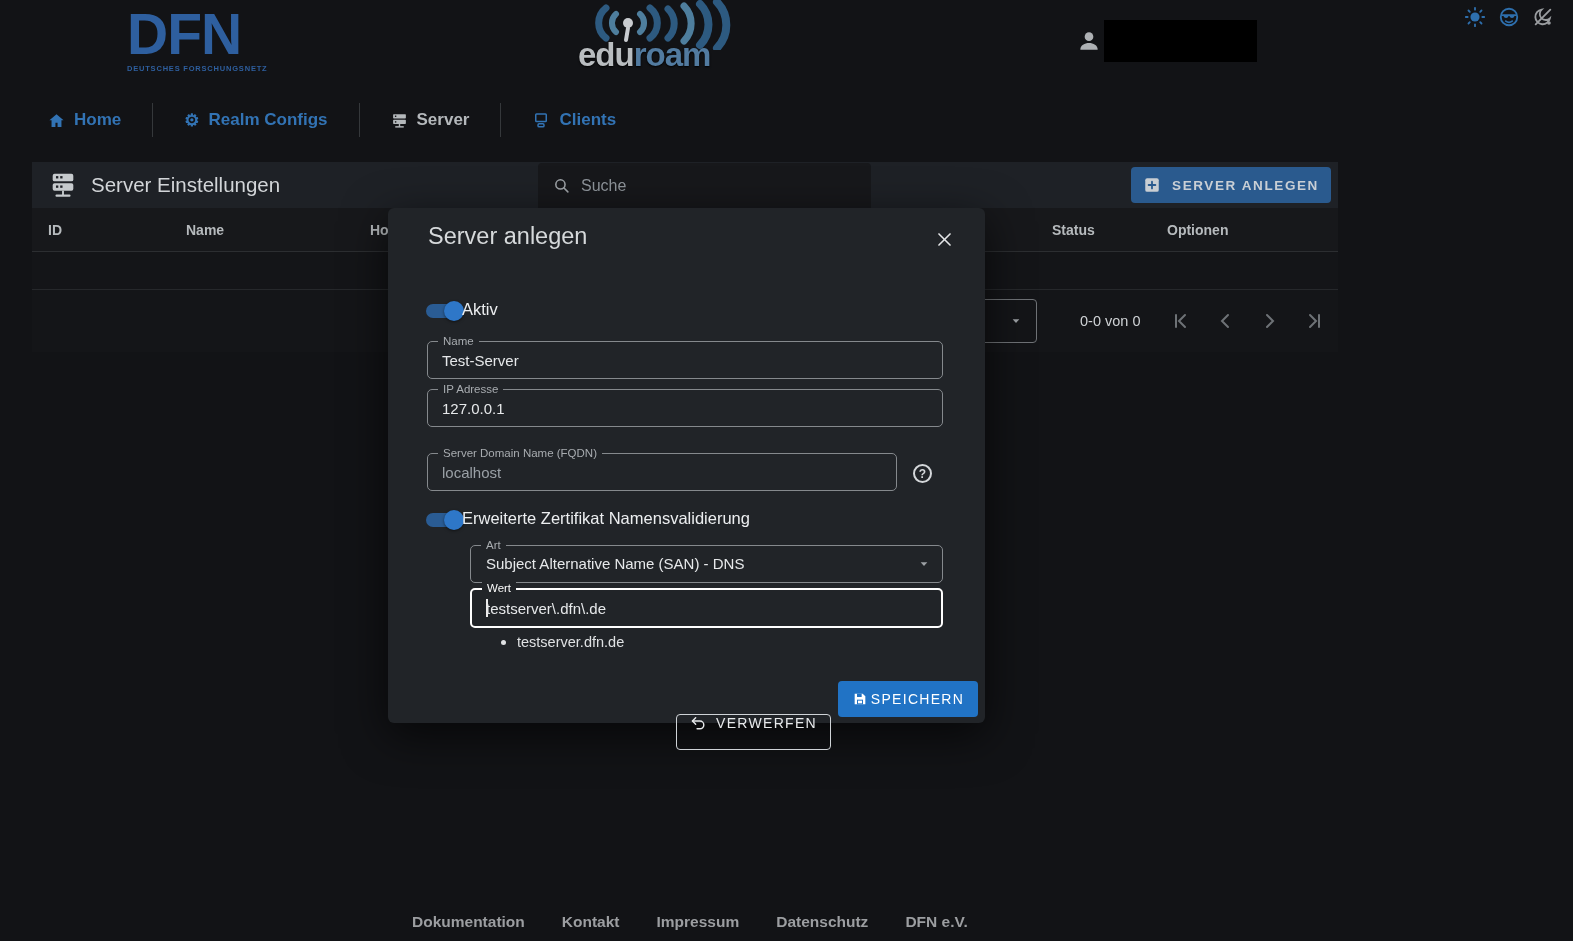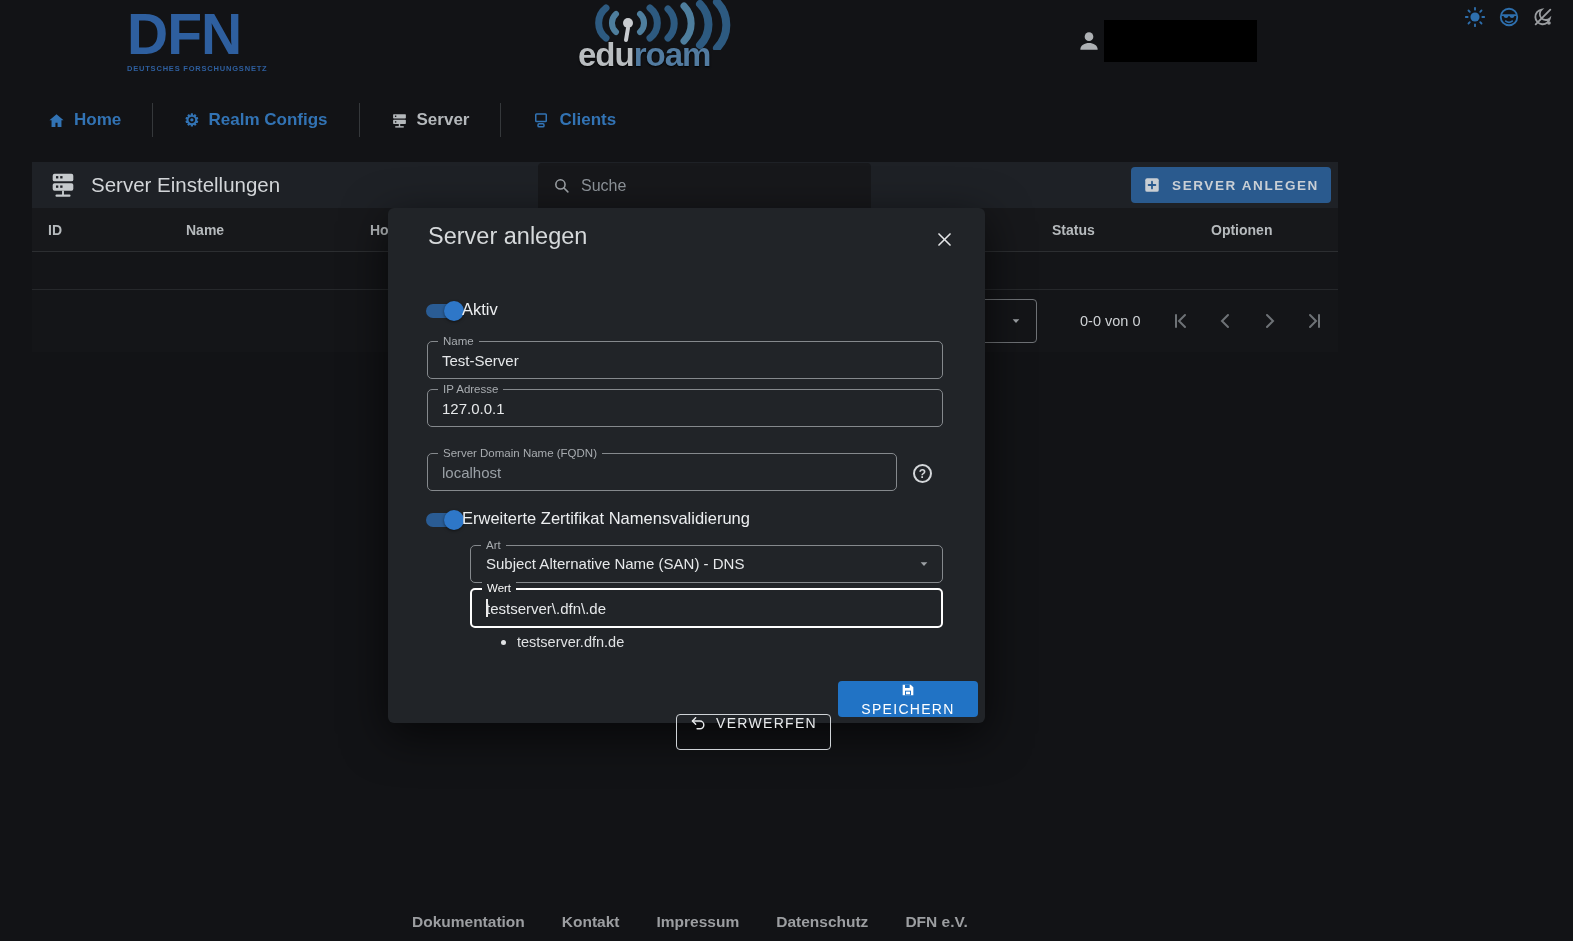--- a/index.html
+++ b/index.html
@@ -74,21 +74,21 @@
   .select-value { line-height:36px; padding-left:15px; font-size:15px; color:#e6e8ea; }
   .select-caret { position:absolute; right:10px; top:10px; }
   .cursor-bar { position:absolute; left:14px; top:9px; width:1.5px; height:18px; background:#ececec; }
 
   .help-circle { position:absolute; width:19px; height:19px; border:2px solid #d4d7da; border-radius:50%; color:#d4d7da; font-size:12px; font-weight:bold; display:flex; align-items:center; justify-content:center; cursor:pointer; }
 
   .bullet-row { position:absolute; display:flex; align-items:center; gap:11px; font-size:14.5px; color:#dfe1e3; }
   .bullet-dot { width:5px; height:5px; border-radius:50%; background:#dfe1e3; }
 
   .btn-discard { position:absolute; left:288px; top:473px; width:155px; height:36px; background:transparent; border:1px solid #cfd3d7; border-radius:4px; color:#e8eaec; font-size:14px; letter-spacing:1.3px; font-weight:500; display:flex; align-items:flex-start; justify-content:center; gap:9px; cursor:pointer; font-family:"Liberation Sans",sans-serif;margin-top:33px; }
-  .btn-save { position:absolute; left:450px; top:473px; width:140px; height:36px; background:#2173c5; border:none; border-radius:4px; color:#fff; font-size:14px; letter-spacing:1.3px; font-weight:500; display:flex; align-items:center; justify-content:center; gap:3px; cursor:pointer; font-family:"Liberation Sans",sans-serif;flex-direction:column; }
+  .btn-save { position:absolute; left:450px; top:473px; width:140px; height:36px; background:#2173c5; border:none; border-radius:4px; color:#fff; font-size:14px; letter-spacing:1.3px; font-weight:500; display:flex; align-items:center; justify-content:center; gap:3px; cursor:pointer; font-family:"Liberation Sans",sans-serif; }
 
   
   .footer { left:412px; top:913px; display:flex; gap:37px; }
   .footer a { color:#9c9ea1; font-size:15.5px; font-weight:bold; text-decoration:none; cursor:pointer; }
 </style>
 </head>
 <body>
 
 <div class="abs dfn-logo">
   <div class="dfn-title">DFN</div>
@@ -207,21 +207,21 @@
       </svg>
     <span>SERVER ANLEGEN</span>
   </button>
 </div>
 
 <div class="abs table-head">
   <span class="th" style="left:16px;">ID</span>
   <span class="th" style="left:154px;">Name</span>
   <span class="th" style="left:338px;">Ho</span>
   <span class="th" style="left:1020px;">Status</span>
-  <span class="th" style="left:1179px;text-align:right;">Optionen</span>
+  <span class="th" style="left:1135px;text-align:right;">Optionen</span>
 </div>
 
 <div class="abs row-empty"></div>
 
 <div class="abs table-foot">
   <div class="pp-select">
     <svg width="16" height="16" viewBox="0 0 24 24" fill="#9da1a5">
         <path d="M7 9.5l5 5.5 5-5.5z"></path>
       </svg>
   </div>

